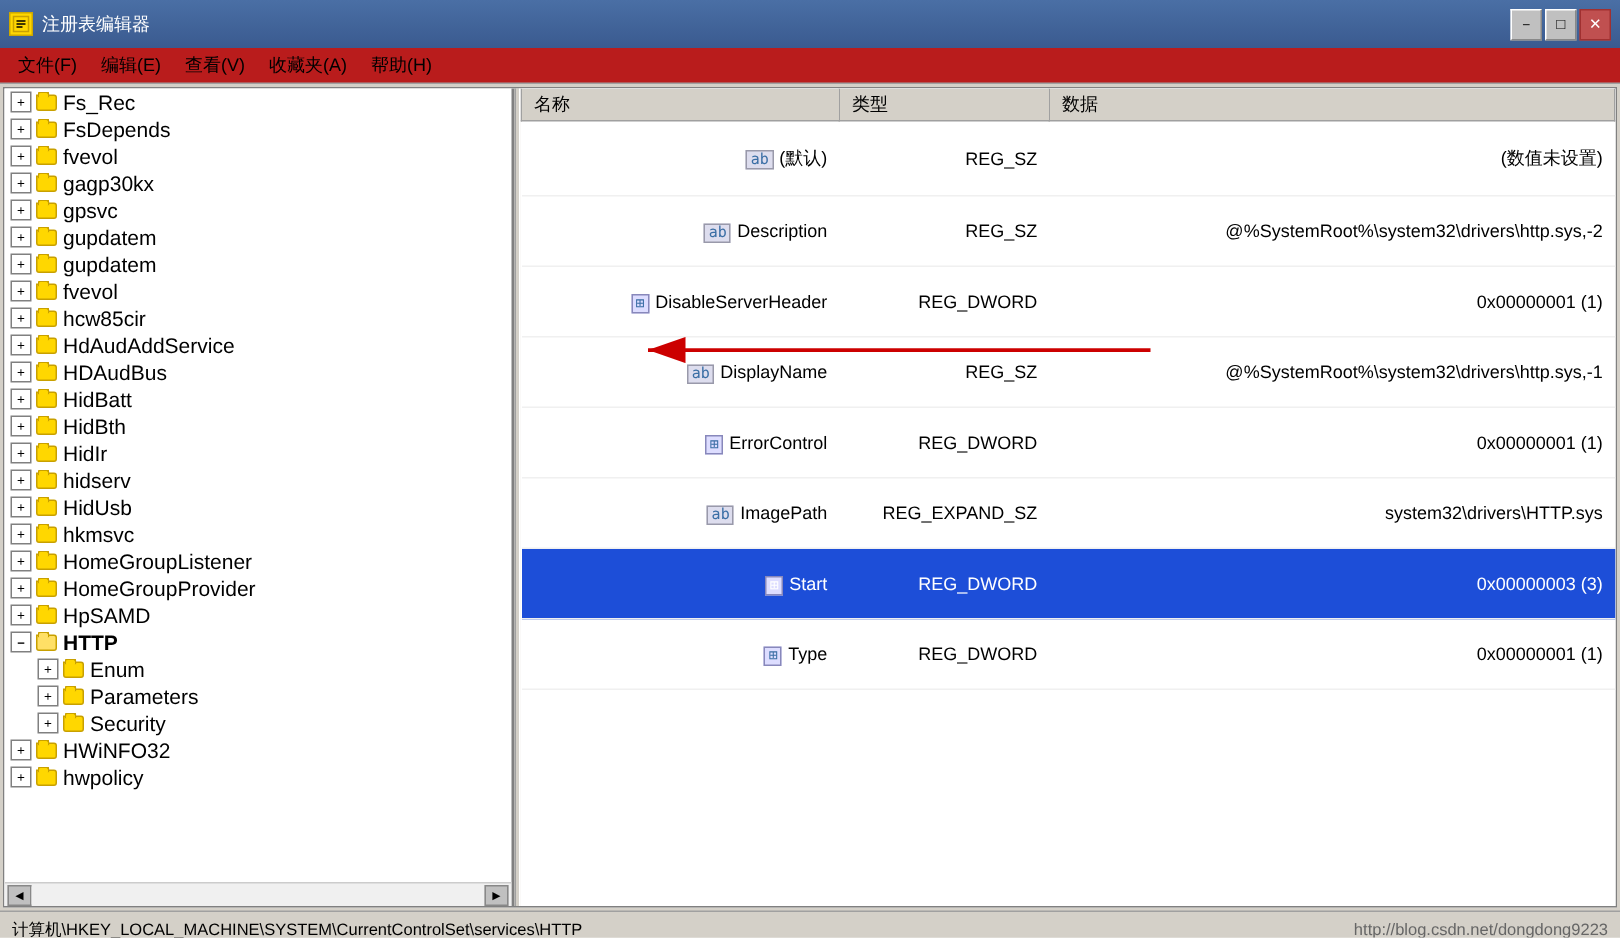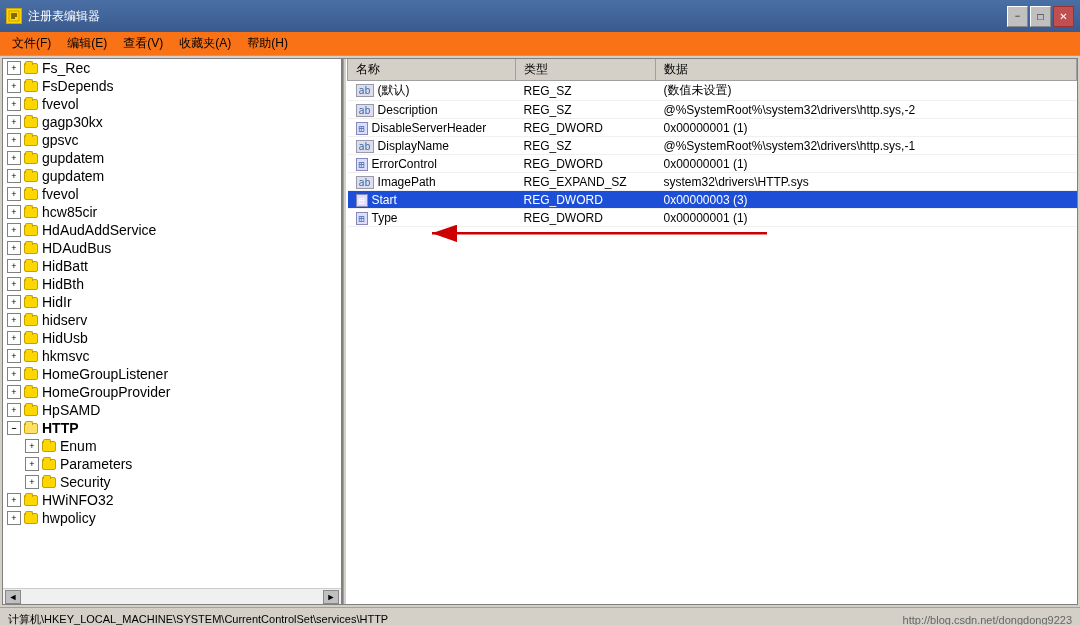--- a/index.html
+++ b/index.html
@@ -58,21 +58,21 @@
       color: #000;
     }
     .title-btn.close {
       background: #c05050;
       color: white;
       border: 1px solid #a03030;
     }
 
     
     .menu-bar {
-      background: #f97316;
+      background: #b91c1c;
       height: 24px;
       display: flex;
       align-items: center;
       padding: 0 4px;
       border-bottom: 1px solid #a0a0a0;
     }
     .menu-item {
       padding: 2px 8px;
       font-size: 12px;
       cursor: pointer;
@@ -218,23 +218,24 @@
       border-top: none;
       padding: 2px 8px;
       text-align: left;
       font-weight: normal;
       position: sticky;
       top: 0;
       z-index: 1;
     }
     .reg-table td {
       border-bottom: 1px solid #f0f0f0;
-      padding: 1px 8px;
+      padding: 16px 8px;
       white-space: nowrap;
       height: 18px;
+      text-align: right;
     }
     .reg-table tr.selected td { background: #1d4ed8; color: white; }
     .reg-table tr.selected .reg-type-icon { color: white; }
 
     .reg-type-icon {
       font-size: 10px;
       color: #3a6ea5;
       margin-right: 4px;
       background: #dde;
       border: 1px solid #99a;
@@ -504,21 +505,21 @@
     </div>
   </div>
 
   <div class="vsplitter"></div>
 
   <div class="right-panel">
     <div class="reg-table">
       <table>
         <thead>
           <tr>
-            <th style="width:168px;">名称</th>
+            <th style="width:212px;">名称</th>
             <th style="width:140px;">类型</th>
             <th>数据</th>
           </tr>
         </thead>
         <tbody id="reg-tbody">
         <tr>
     <td>
       <span class="reg-type-icon">ab</span>(默认)
     </td>
     <td>REG_SZ</td>

